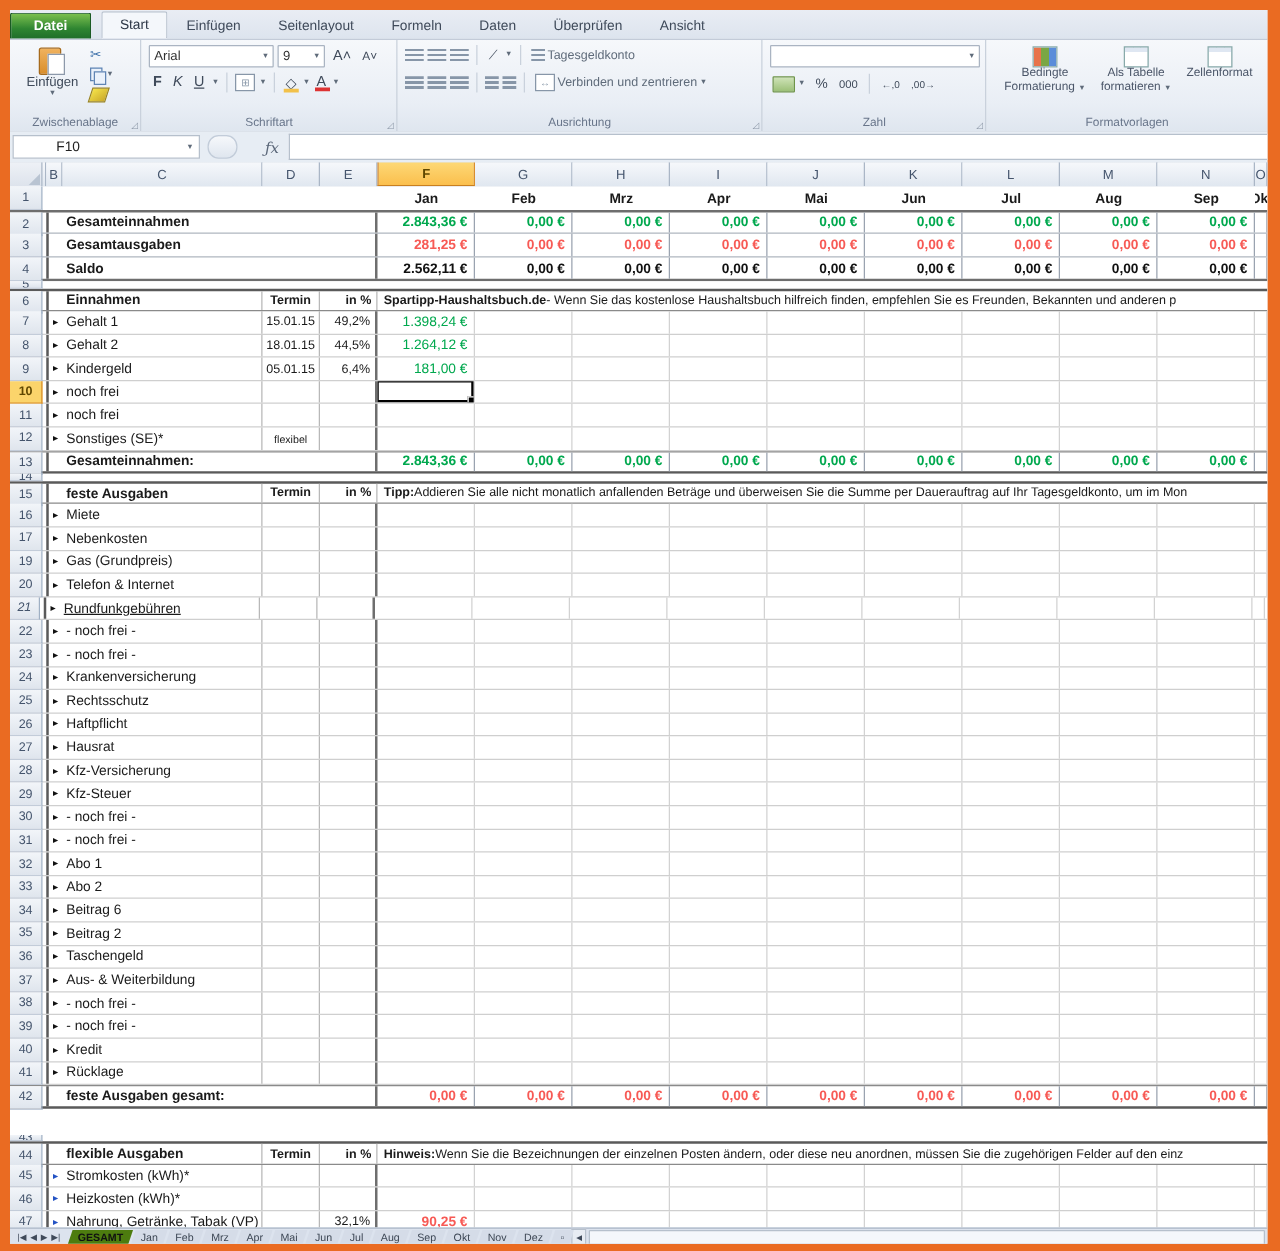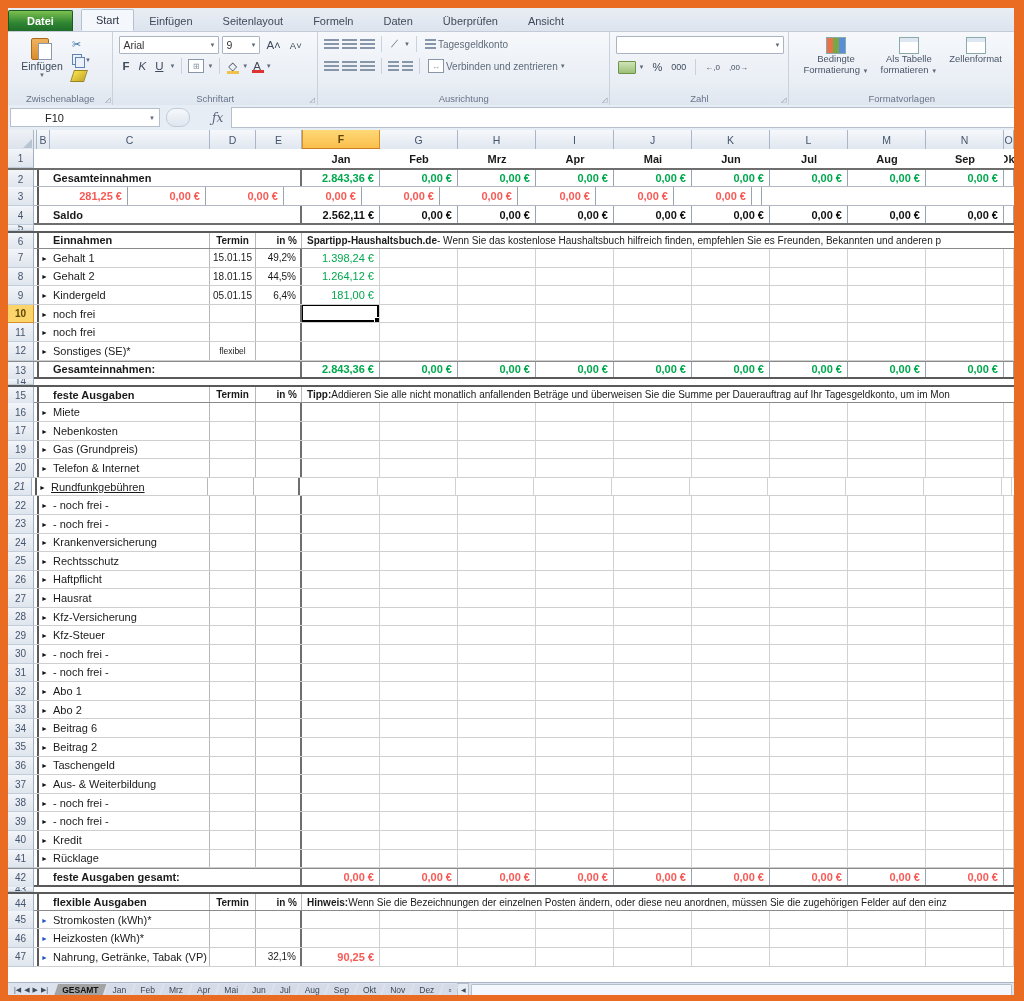--- a/index.html
+++ b/index.html
@@ -155,21 +155,21 @@
     position:absolute;left:0;top:974px;width:100%;height:13px;
     background:#dce3ee;border-top:1px solid #aab6c6;
     display:flex;align-items:center;font-size:8.5px;color:#333;
   }
   .navbtns{display:flex;gap:3px;padding:0 6px;color:#3f4a5a;font-size:7px;}
   .stab{
     padding:0 8px;height:12px;display:flex;align-items:center;color:#3c4654;
     background:#d5dce8;clip-path:polygon(4px 0,100% 0,calc(100% - 4px) 100%,0 100%);
     margin-right:-2px;
   }
-  .stab.active{background:#a3a3a3;font-weight:bold;color:#111;}
+  .stab.active{background:#4d7c0f;font-weight:bold;color:#111;}
   .hscroll{flex:1;height:10px;background:#f4f7fb;border:1px solid #b6c0cc;margin:0 2px;border-radius:1px;}
   .splitb{width:10px;height:11px;background:#e7ecf3;border:1px solid #b6c0cc;display:flex;align-items:center;justify-content:center;font-size:6px;color:#3f4a5a;}
 </style>
 </head>
 <body>
 
 <div class="app">
 
   <div class="tabrow" id="tabrow">
       <span class="rtab file">Datei</span>
@@ -384,20 +384,21 @@
         <div class="cell valc mcell grn" style="width: 78px;">0,00 €</div>
         <div class="cell valc mcell grn" style="width: 78px;">0,00 €</div>
         <div class="cell valc mcell grn" style="width: 78px;">0,00 €</div>
         <div class="cell valc mcell grn" style="width: 78px;">0,00 €</div>
         <div class="cell mcell" style="width: 10px;"></div>
       </div>
       <div class="row r-summary" style="height: 19px;">
         <div class="gut" style="width: 26px; height: 19px;">3</div>
         <div class="cell " style="width: 3px;"></div>
         <div class="cell arrowc bcol" style="width: 13px;"></div>
+        <div class="cell labelc bold mlabel" style="width: 252px;">Gesamtausgaben</div>
         <div class="cell valc mcell red" style="width: 78px;">281,25 €</div>
         <div class="cell valc mcell red" style="width: 78px;">0,00 €</div>
         <div class="cell valc mcell red" style="width: 78px;">0,00 €</div>
         <div class="cell valc mcell red" style="width: 78px;">0,00 €</div>
         <div class="cell valc mcell red" style="width: 78px;">0,00 €</div>
         <div class="cell valc mcell red" style="width: 78px;">0,00 €</div>
         <div class="cell valc mcell red" style="width: 78px;">0,00 €</div>
         <div class="cell valc mcell red" style="width: 78px;">0,00 €</div>
         <div class="cell valc mcell red" style="width: 78px;">0,00 €</div>
         <div class="cell mcell" style="width: 10px;"></div>
@@ -1033,21 +1034,21 @@
         <div class="cell valc mcell red" style="width: 78px;">0,00 €</div>
         <div class="cell valc mcell red" style="width: 78px;">0,00 €</div>
         <div class="cell valc mcell red" style="width: 78px;">0,00 €</div>
         <div class="cell valc mcell red" style="width: 78px;">0,00 €</div>
         <div class="cell valc mcell red" style="width: 78px;">0,00 €</div>
         <div class="cell valc mcell red" style="width: 78px;">0,00 €</div>
         <div class="cell valc mcell red" style="width: 78px;">0,00 €</div>
         <div class="cell valc mcell red" style="width: 78px;">0,00 €</div>
         <div class="cell mcell" style="width: 10px;"></div>
       </div>
-      <div class="row r-spacer" style="height: 5.5px;">
+      <div class="row r-spacer" style="height: 5.5px; margin-top: 21px;">
         <div class="gut" style="width: 26px; height: 5.5px;">43</div>
         <div class="cell " style="width: 3px;"></div>
         <div class="cell " style="width: 13px;"></div>
         <div class="cell " style="flex: 1 1 0%;"></div>
       </div>
       <div class="row r-header" style="height: 18.6px;">
         <div class="gut" style="width: 26px; height: 18.6px;">44</div>
         <div class="cell " style="width: 3px;"></div>
         <div class="cell arrowc bcol" style="width: 13px;"></div>
         <div class="cell labelc bold" style="width: 160px;">flexible Ausgaben</div>

